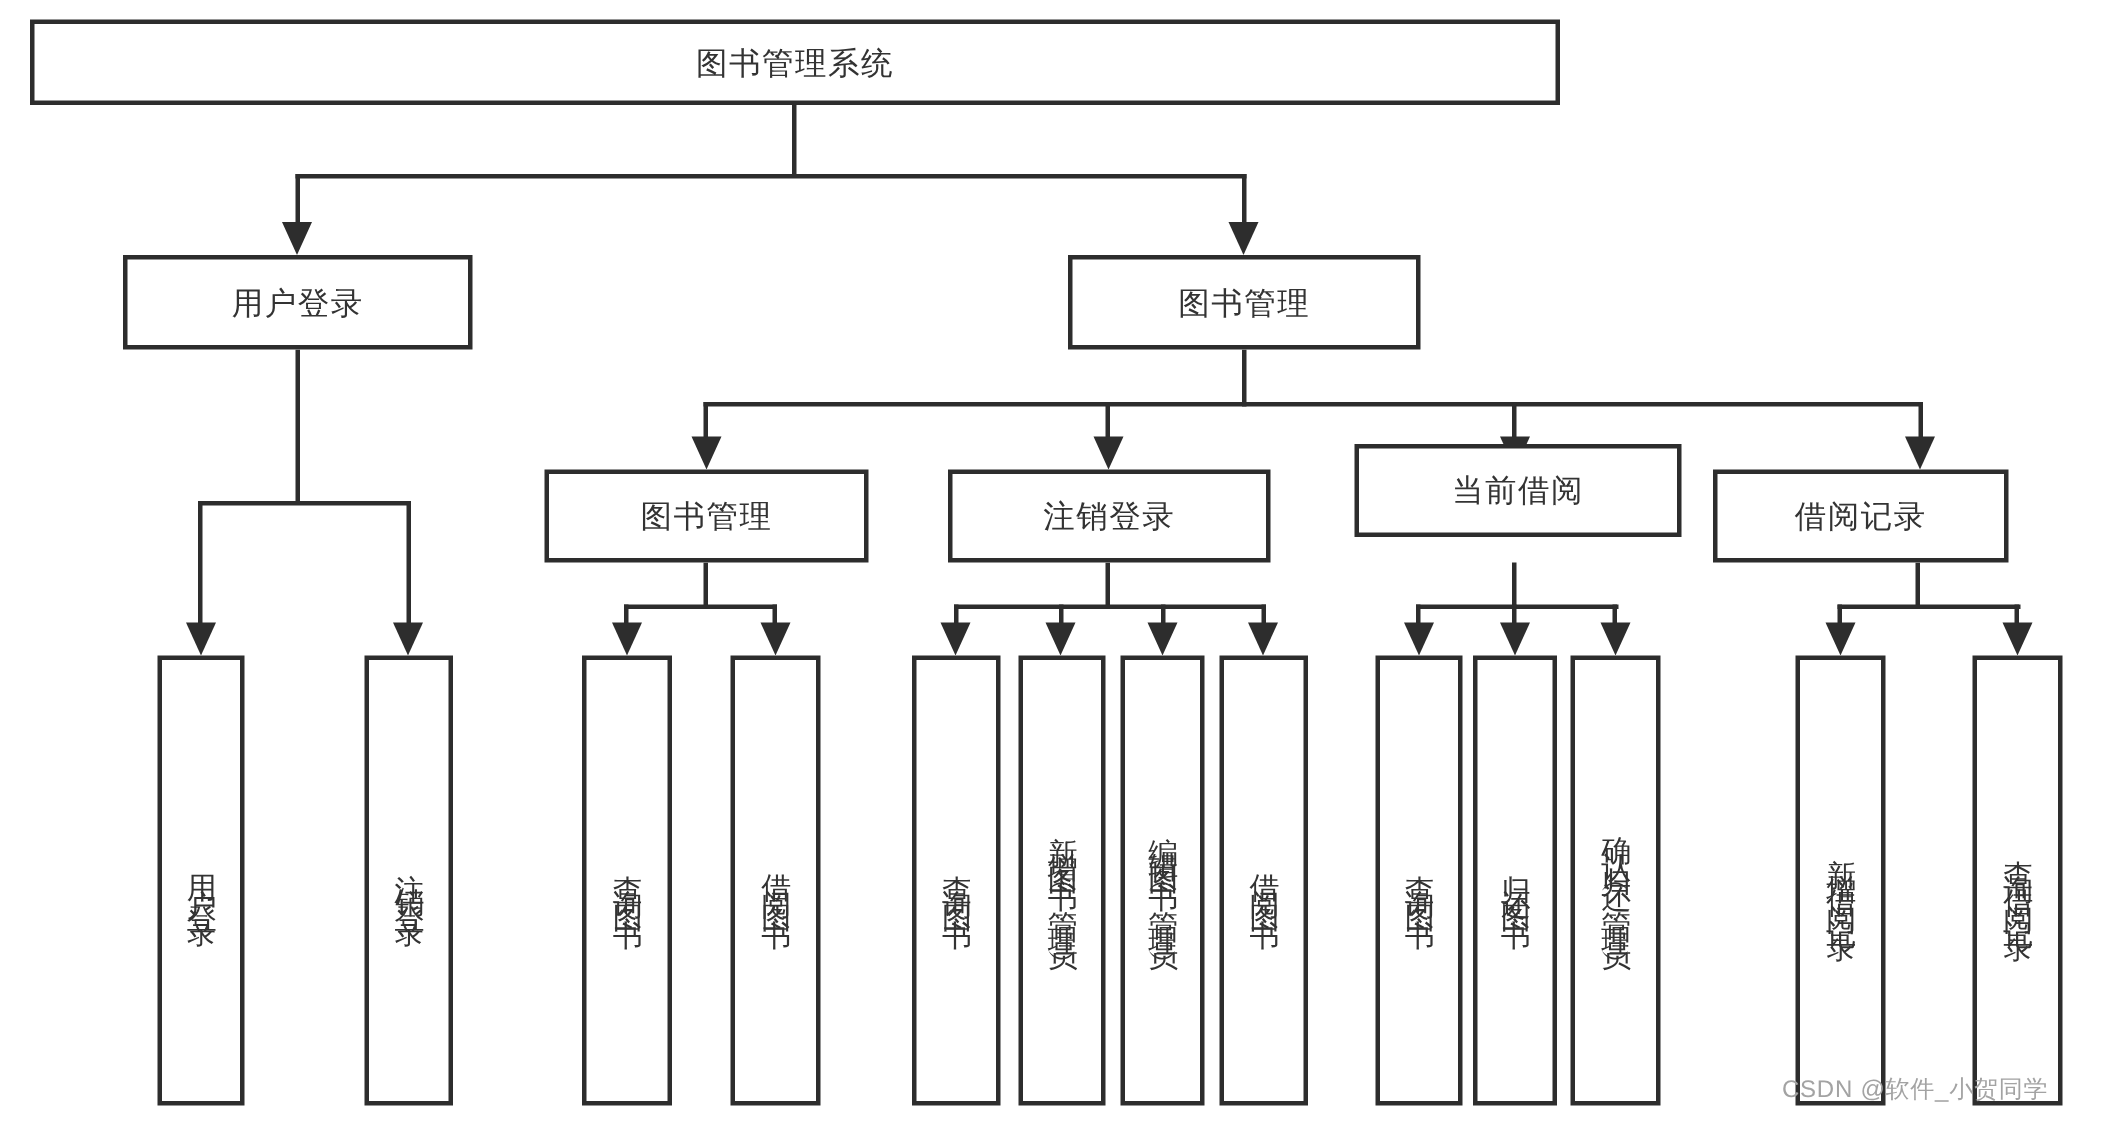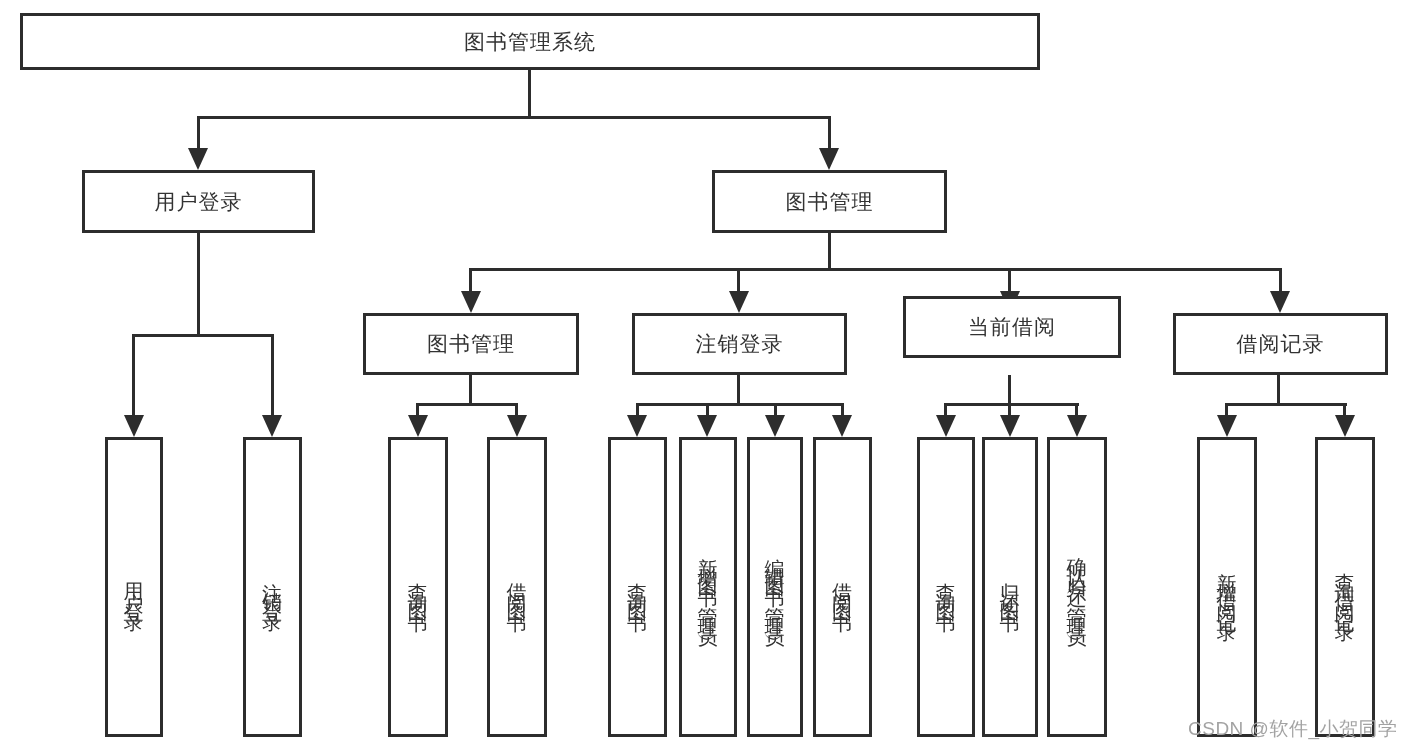--- a/index.html
+++ b/index.html
@@ -37,21 +37,21 @@
   .vline{position:absolute;width:3px;background:#2d2d2d;}
   .arrowhead{
     position:absolute;width:0;height:0;
     border-left:10px solid transparent;
     border-right:10px solid transparent;
     border-top:22px solid #2d2d2d;
   }
   .watermark{
     position:absolute;
     left:1188px;top:716px;
-    font-size:19px;
+    font-size:16px;
     color:#a3a3a3;
     letter-spacing:0.5px;
     white-space:nowrap;
     z-index:5;
   }
 </style>
 </head>
 <body>
 
 <div id="canvas">
@@ -128,21 +128,21 @@
 
   <div class="box" style="left:363px;top:313px;width:216px;height:62px">
     <span class="hlbl">图书管理</span>
   </div>
   <div class="box" style="left:632px;top:313px;width:215px;height:62px">
     <span class="hlbl">注销登录</span>
   </div>
   <div class="box" style="left:903px;top:296px;width:218px;height:62px">
     <span class="hlbl">当前借阅</span>
   </div>
-  <div class="box" style="left:1173px;top:313px;width:215px;height:62px">
+  <div class="box" style="left:1142px;top:313px;width:197px;height:62px">
     <span class="hlbl">借阅记录</span>
   </div>
 
   <div class="box" style="left:105px;top:437px;width:58px;height:300px">
     <span class="vlbl">用户登录</span>
   </div>
   <div class="box" style="left:243px;top:437px;width:59px;height:300px">
     <span class="vlbl">注销登录</span>
   </div>
 

